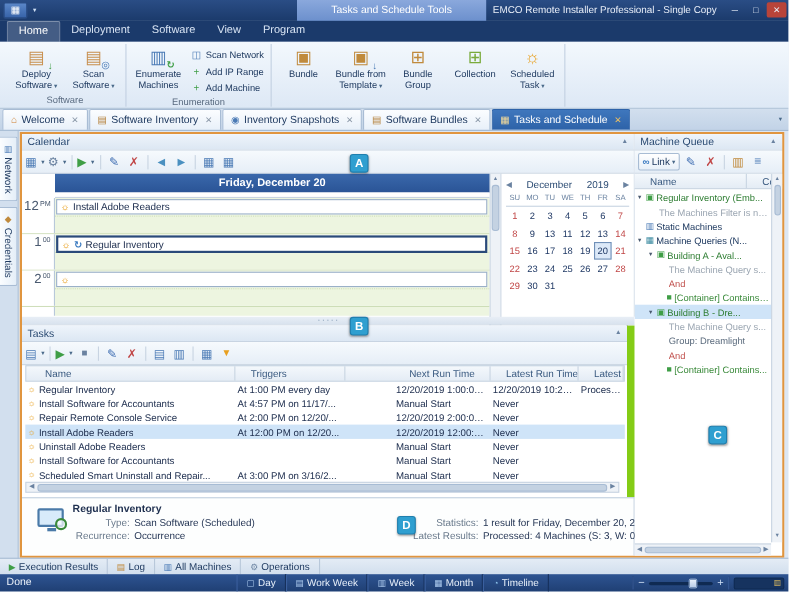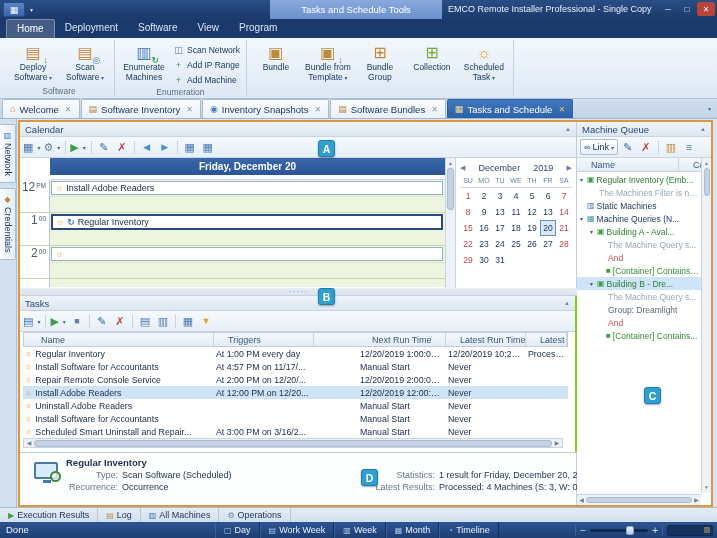--- a/index.html
+++ b/index.html
@@ -98,21 +98,21 @@
 .mini-days{display:grid;grid-template-columns:repeat(7,1fr);}
 .mday{font-size:8.5px;color:#1f3864;text-align:center;height:16px;line-height:16px;}
 .mday.red{color:#c04545;}
 .mday.sel{border:1px solid #7090b8;background:#dce9f8;line-height:14px;}
 
 
 .hsplit{position:absolute;left:0;top:166px;width:557px;height:8px;background:linear-gradient(#e8eef6,#d8e2ee);border-bottom:1px solid #c8d4e2;text-align:center;line-height:7px;color:#8aa0b8;font-size:9px;letter-spacing:1px;}
 .split-arrow{position:absolute;width:9px;height:16px;color:#6a82a0;font-size:10px;line-height:15px;text-align:center;}
 
 
-.tasks-panel{position:absolute;left:0;top:174px;width:557px;height:156px;border-right:2px solid #84cc16;background:#fff;}
+.tasks-panel{position:absolute;left:0;top:174px;width:557px;height:156px;border-right:7px solid #84cc16;background:#fff;}
 .tgrid{position:absolute;left:3px;top:36px;width:545px;}
 .thead{display:flex;height:15px;background:linear-gradient(#f4f8fc,#e4ecf5);border:1px solid #c0cfdf;}
 .hc{border-right:1px solid #c8d4e2;display:flex;align-items:center;padding:0 14px;font-size:9px;color:#3a5a80;white-space:nowrap;overflow:hidden;}
 .c0{width:190px;}.c1{width:100px;}.c2{width:88px;margin-left:44px;}.c3{width:80px;}.c4{flex:1;min-width:0;}
 .thead .c0{padding-left:17px;}
 .trow{display:flex;height:13px;align-items:center;}
 .trow.sel{background:#cfe4f8;}
 .tc{padding:0 3px;font-size:8.8px;color:#203050;white-space:nowrap;overflow:hidden;text-overflow:ellipsis;}
 .tc.c0{display:flex;align-items:center;gap:3px;padding-left:2px;}
 .tic{color:#e8a020;font-size:8px;flex:none;}

